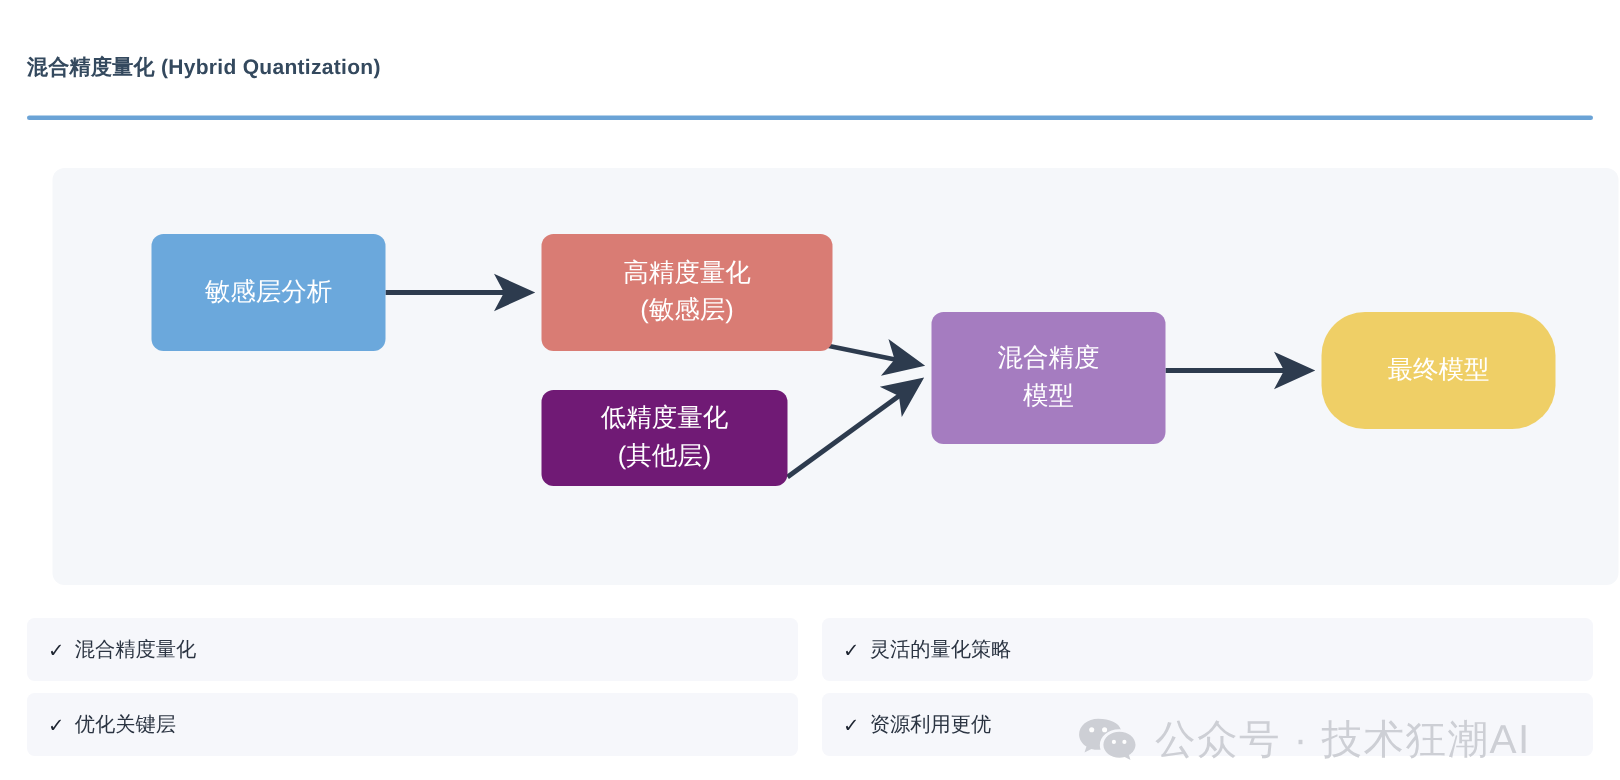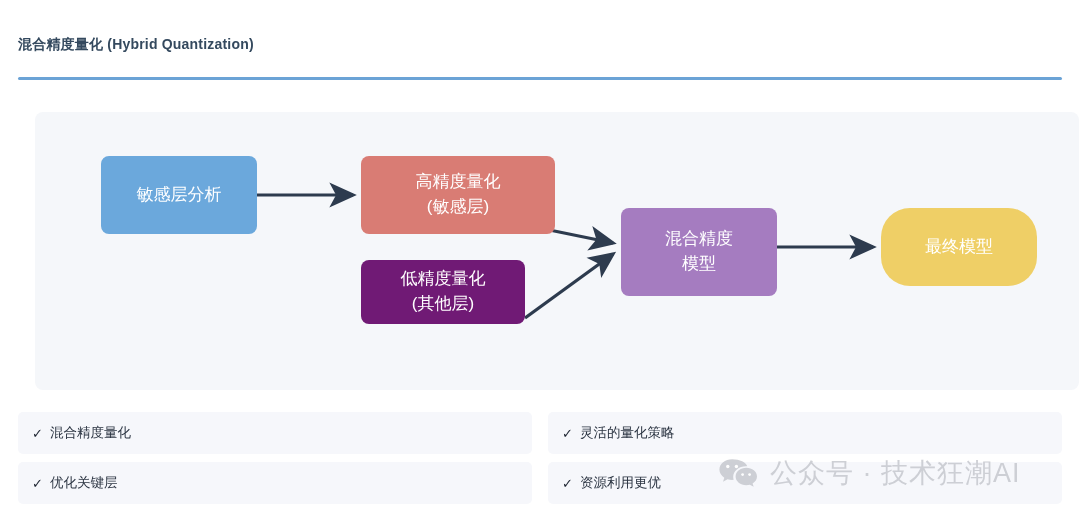--- a/index.html
+++ b/index.html
@@ -110,21 +110,21 @@
     font-size: 13px;
     color: #1d2430;
     margin-right: 7px;
     line-height: 1;
   }
 
   
   .watermark {
     position: absolute;
     left: 718px;
-    top: 455px;
+    top: 475px;
     display: flex;
     align-items: center;
     gap: 12px;
     opacity: 0.9;
     pointer-events: none;
   }
   .watermark-text {
     font-size: 27px;
     color: #c9cbd1;
     letter-spacing: 1px;

